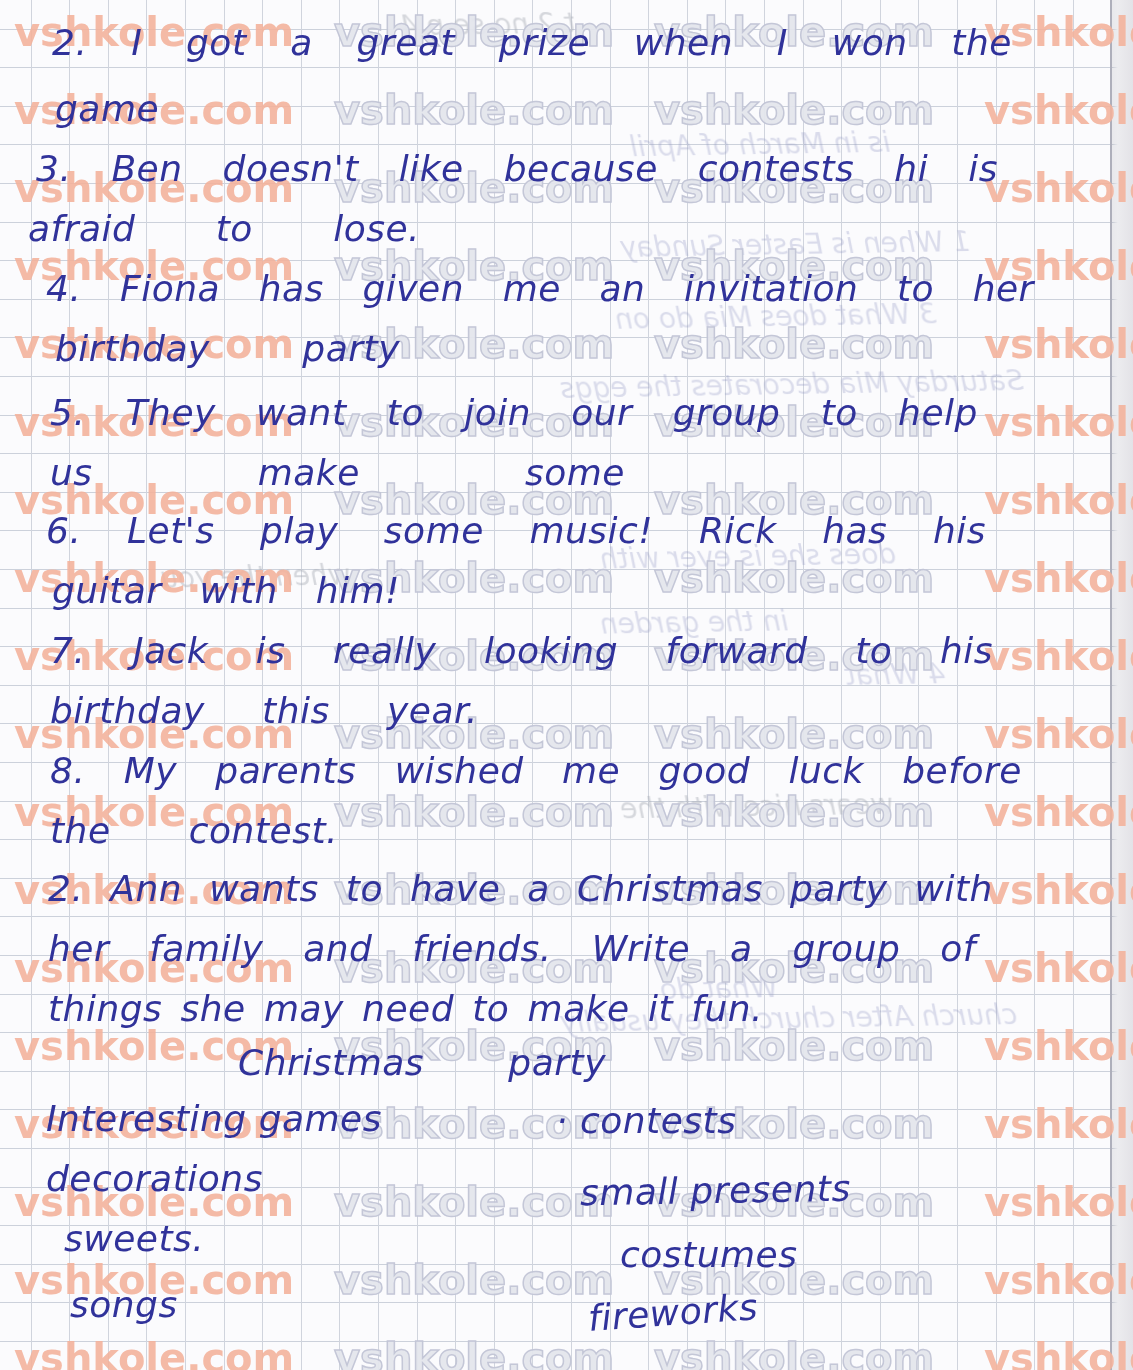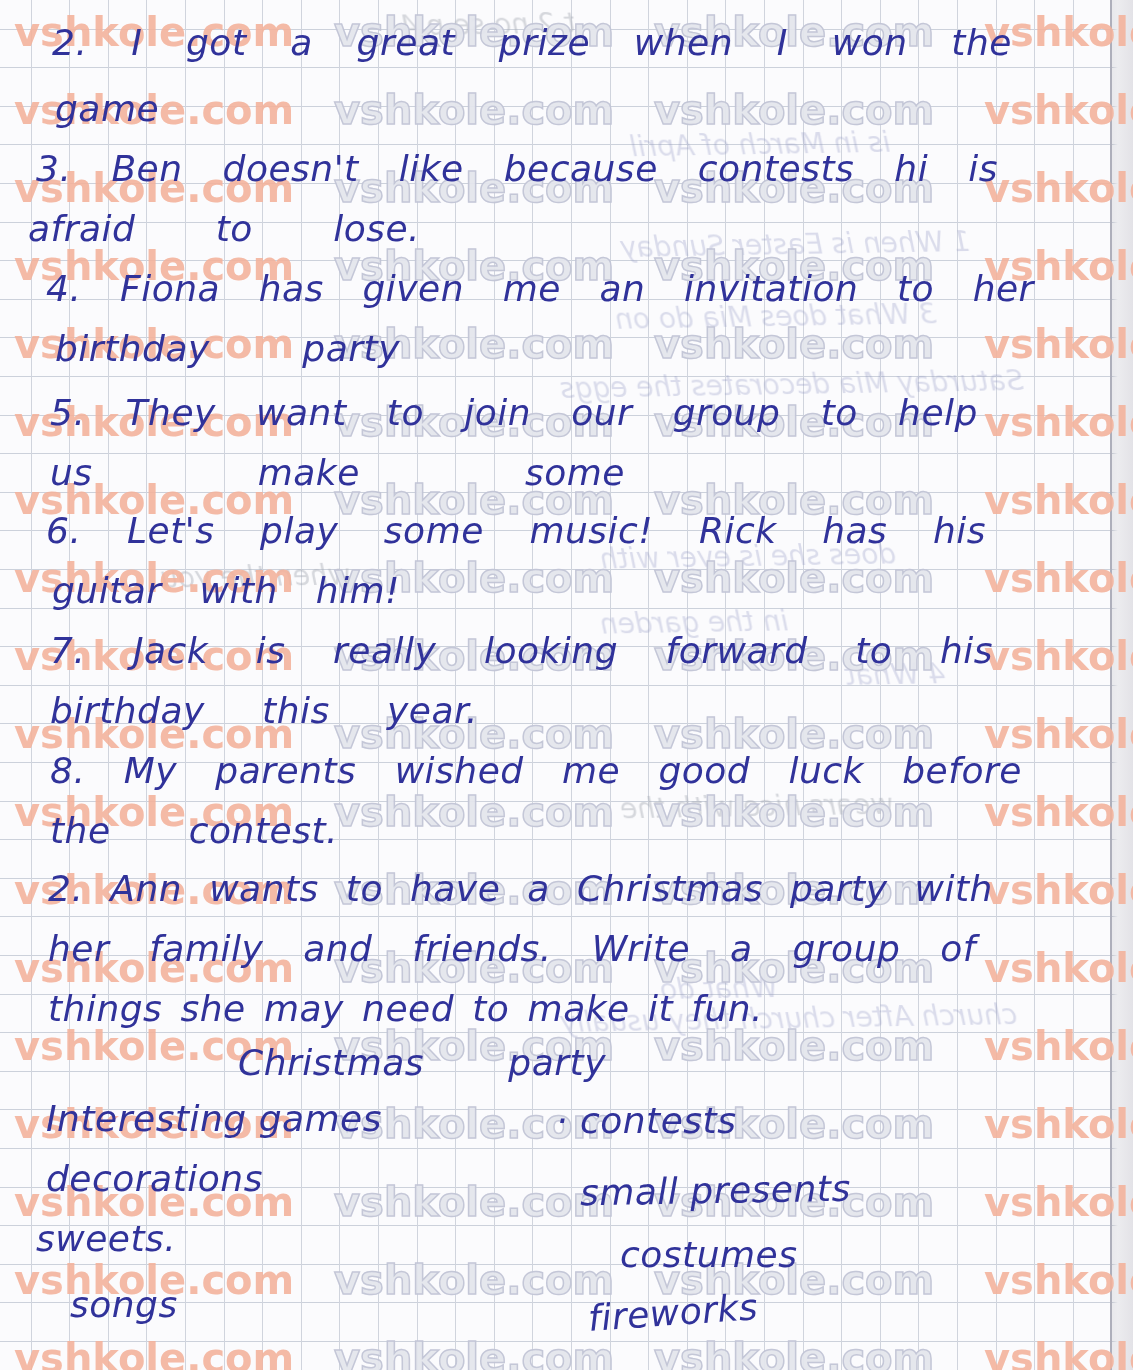--- a/index.html
+++ b/index.html
@@ -289,18 +289,18 @@
         <span>fun.</span>
       </div>
       <div class="hand spread" style="left: 238px; top: 1042px; width: 368px;">
         <span>Christmas</span>
         <span>party</span>
       </div>
       <div class="hand" style="left: 46px; top: 1098px;">Interesting games</div>
       <div class="hand" style="left: 46px; top: 1158px;">decorations</div>
       <div class="hand" style="left: 556px; top: 1100px;">· contests</div>
       <div class="hand" style="left: 580px; top: 1170px; transform: rotate(-1deg);">small presents</div>
-      <div class="hand" style="left: 36px; top: 1218px;">sweets.</div>
+      <div class="hand" style="left: 64px; top: 1218px;">sweets.</div>
       <div class="hand" style="left: 620px; top: 1234px;">costumes</div>
       <div class="hand" style="left: 70px; top: 1284px;">songs</div>
       <div class="hand" style="left: 588px; top: 1292px; transform: rotate(-4deg);">fireworks</div>
     </div>
 </div>
 
 </body></html>

